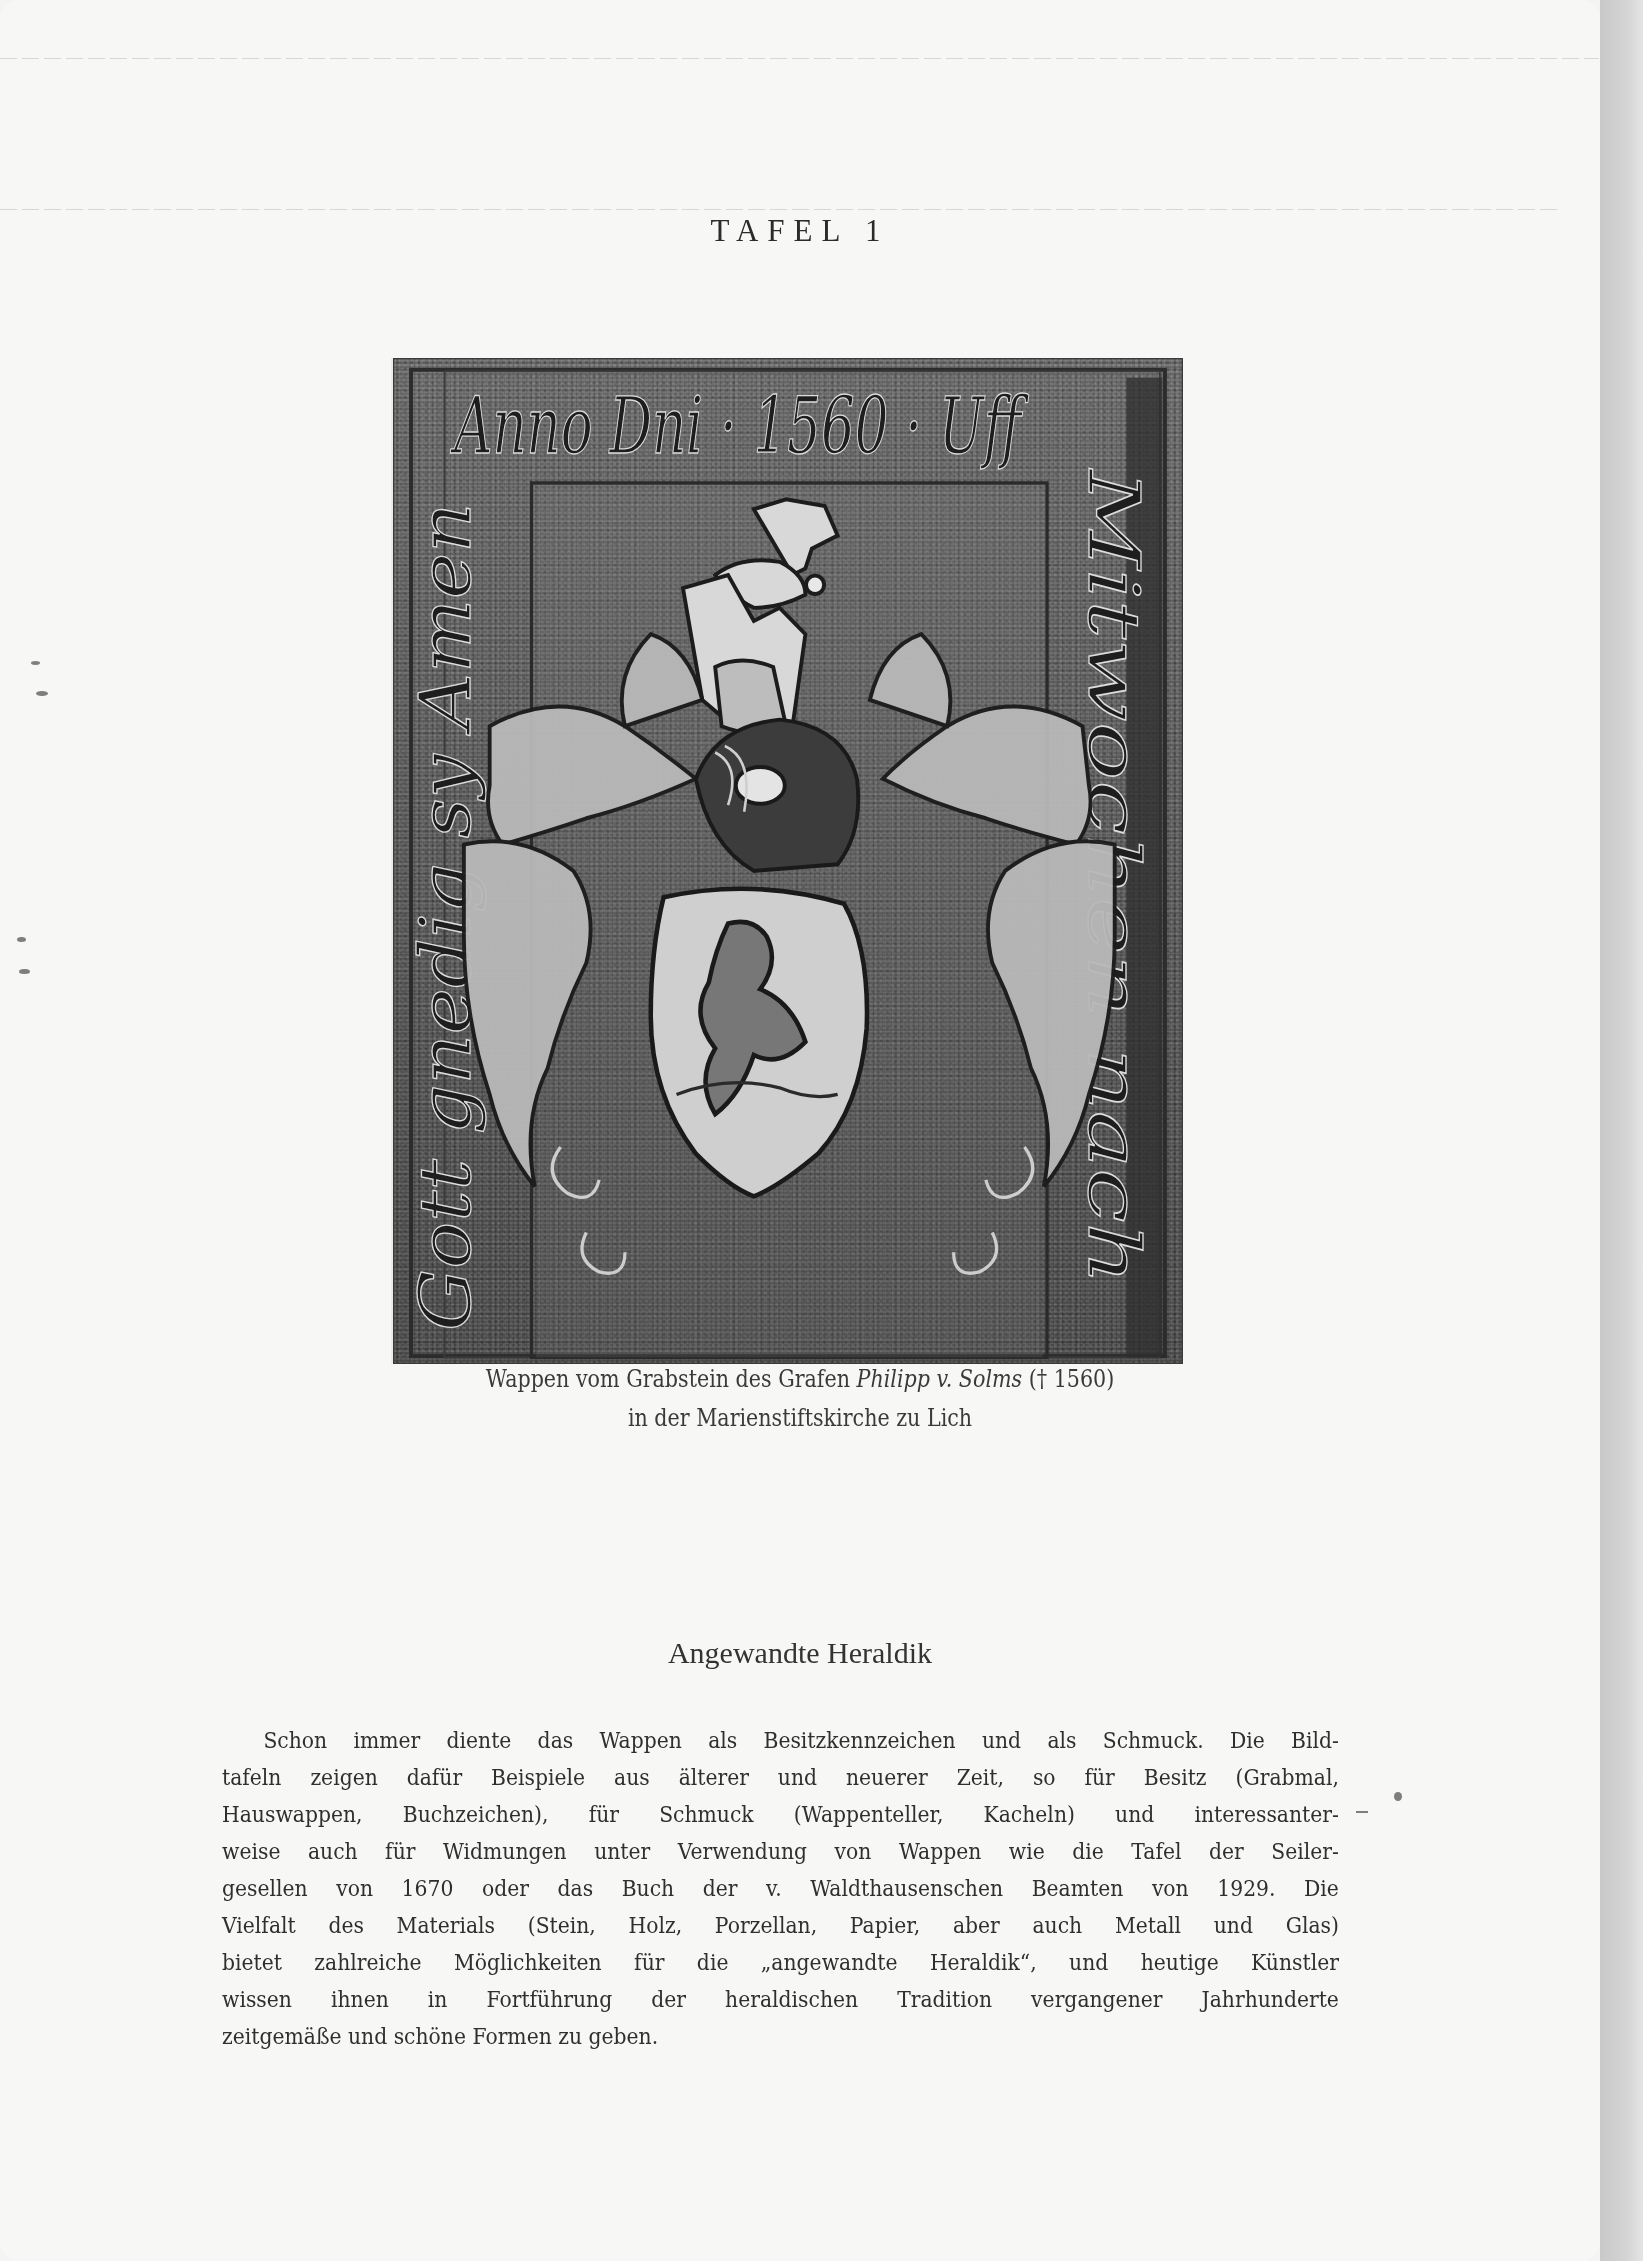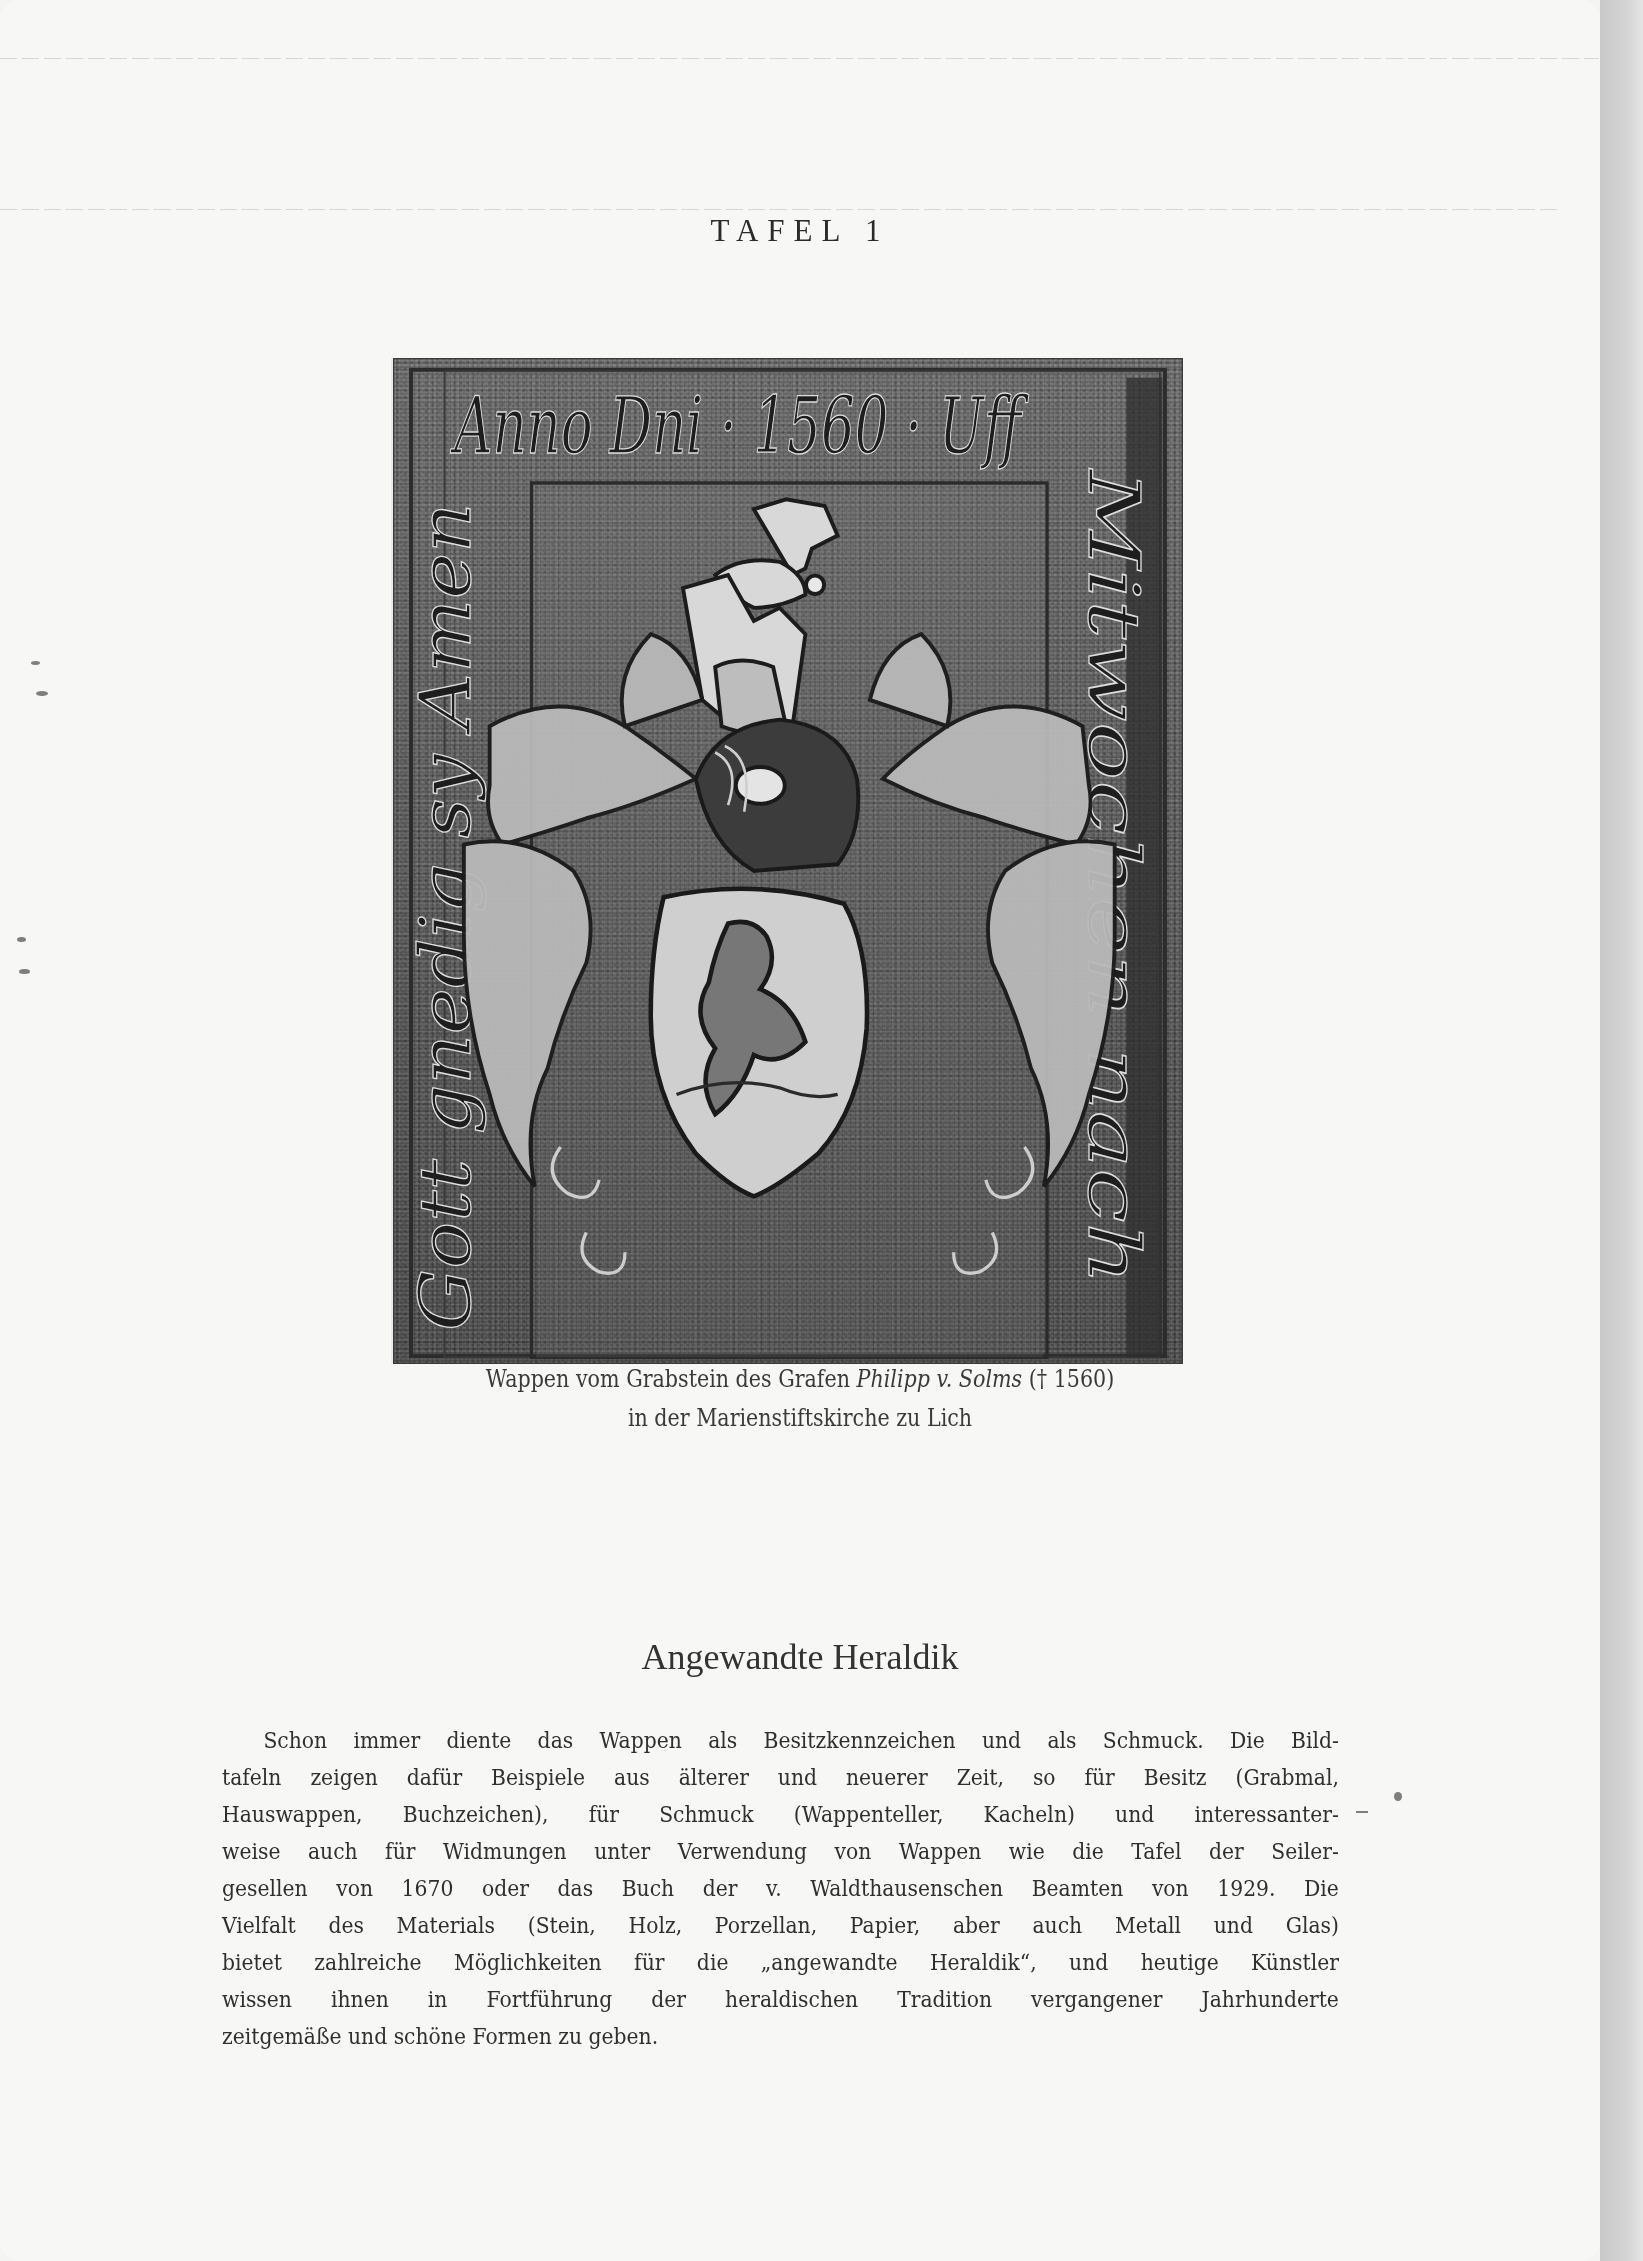--- a/index.html
+++ b/index.html
@@ -52,21 +52,21 @@
     position: absolute; left: 0; width: 1600px; text-align: center;
     font-family: "DejaVu Serif", serif; font-size: 24px; color: #3a3a3a;
     transform: scaleX(0.86); transform-origin: center;
   }
   .caption.l1 { top: 1365px; }
   .caption.l2 { top: 1404px; }
   .caption em { font-style: italic; }
 
   .section-title {
     position: absolute; top: 1636px; left: 0; width: 1600px; text-align: center;
-    font-family: "Liberation Serif", serif; font-size: 36px; color: #333;
+    font-family: "Liberation Serif", serif; font-size: 30px; color: #333;
   }
 
   .body-text {
     position: absolute; left: 222px; top: 1722px; width: 1116px;
     font-family: "DejaVu Serif", serif; font-size: 22.6px; line-height: 37px;
     color: #2f2f2f; text-align: justify; text-align-last: left;
     transform: scaleX(0.9); transform-origin: left top;
     width: 1241px;
   }
   .body-text .line { display: block; white-space: nowrap; text-align: justify; text-align-last: justify; }

